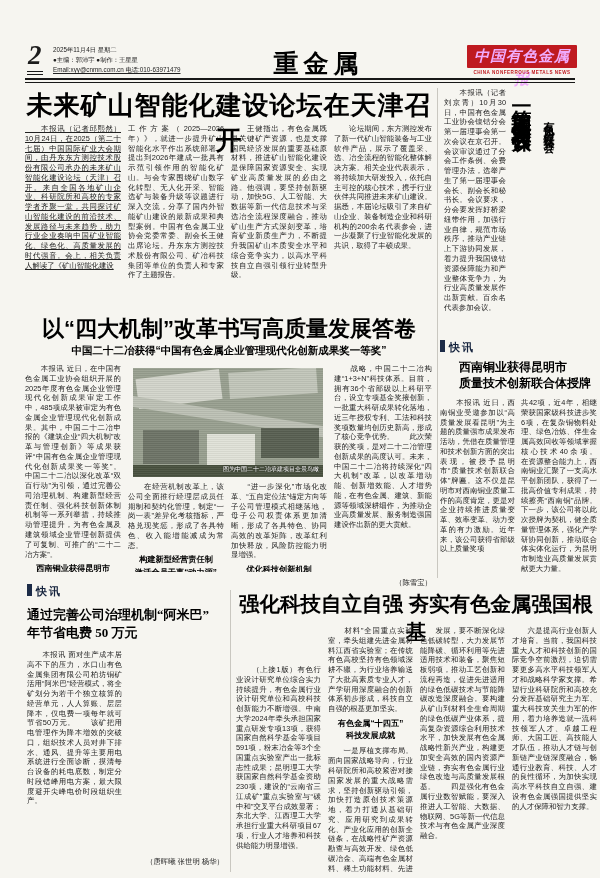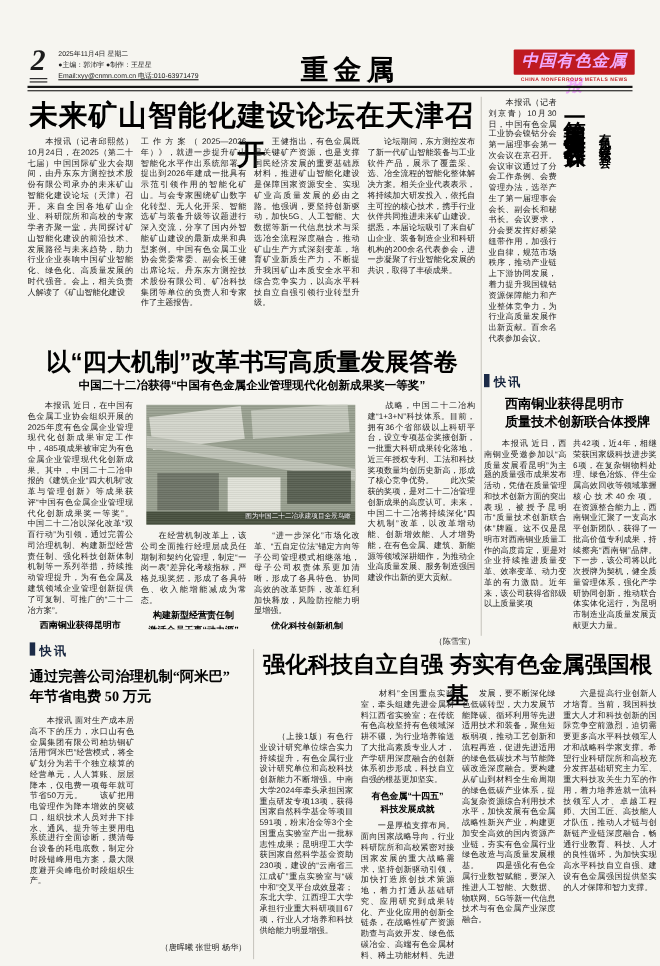--- a/index.html
+++ b/index.html
@@ -54,21 +54,21 @@
     <div>2025年11月4日 星期二</div>
     <div>●主编：郭沛宇 ●制作：王星星</div>
     <div class="u">Email:xyy@cnmn.com.cn 电话:010-63971479</div>
   </div>
   <div class="section-title">重金属</div>
   <div class="logo">中国有色金属报</div>
   <div class="logo-en">CHINA NONFERROUS METALS NEWS</div>
   <div class="rule"></div>
 
   <div class="hl" style="left:25px;top:88px;width:408px;font-size:26px;letter-spacing:1px;">未来矿山智能化建设论坛在天津召开</div>
-  <div class="col" style="left:25px;top:124px;width:96px;height:188px;">　　本报讯（记者邱熙然）10月24日，在2025（第二十七届）中国国际矿业大会期间，由丹东东方测控技术股份有限公司承办的未来矿山智能化建设论坛（天津）召开。来自全国各地矿山企业、科研院所和高校的专家学者齐聚一堂，共同探讨矿山智能化建设的前沿技术、发展路径与未来趋势，助力行业企业奏响中国矿业智能化、绿色化、高质量发展的时代强音。会上，相关负责人解读了《矿山智能化建设</div>
+  <div class="col" style="left:25px;top:124px;width:96px;height:188px;text-decoration:underline;">　　本报讯（记者邱熙然）10月24日，在2025（第二十七届）中国国际矿业大会期间，由丹东东方测控技术股份有限公司承办的未来矿山智能化建设论坛（天津）召开。来自全国各地矿山企业、科研院所和高校的专家学者齐聚一堂，共同探讨矿山智能化建设的前沿技术、发展路径与未来趋势，助力行业企业奏响中国矿业智能化、绿色化、高质量发展的时代强音。会上，相关负责人解读了《矿山智能化建设</div>
   <div class="col" style="left:128px;top:124px;width:96px;height:188px;">工作方案（2025—2026年）》，就进一步提升矿山智能化水平作出系统部署，提出到2026年建成一批具有示范引领作用的智能化矿山。与会专家围绕矿山数字化转型、无人化开采、智能选矿与装备升级等议题进行深入交流，分享了国内外智能矿山建设的最新成果和典型案例。中国有色金属工业协会党委常委、副会长王健出席论坛。丹东东方测控技术股份有限公司、矿冶科技集团等单位的负责人和专家作了主题报告。</div>
   <div class="col" style="left:231px;top:124px;width:96px;height:188px;">　　王健指出，有色金属既是关键矿产资源，也是支撑国民经济发展的重要基础原材料，推进矿山智能化建设是保障国家资源安全、实现矿业高质量发展的必由之路。他强调，要坚持创新驱动，加快5G、人工智能、大数据等新一代信息技术与采选冶全流程深度融合，推动矿山生产方式深刻变革，培育矿业新质生产力，不断提升我国矿山本质安全水平和综合竞争实力，以高水平科技自立自强引领行业转型升级。</div>
   <div class="col" style="left:334px;top:124px;width:98px;height:188px;">　　论坛期间，东方测控发布了新一代矿山智能装备与工业软件产品，展示了覆盖采、选、冶全流程的智能化整体解决方案。相关企业代表表示，将持续加大研发投入，依托自主可控的核心技术，携手行业伙伴共同推进未来矿山建设。据悉，本届论坛吸引了来自矿山企业、装备制造企业和科研机构的200余名代表参会，进一步凝聚了行业智能化发展的共识，取得了丰硕成果。</div>
 
   <div class="vline" style="left:437px;top:88px;height:490px;"></div>
 
   <div class="col" style="left:444px;top:88px;width:62px;height:250px;">　　本报讯（记者刘京青）10月30日，中国有色金属工业协会镍钴分会第一届理事会第一次会议在京召开。会议审议通过了分会工作条例、会费管理办法，选举产生了第一届理事会会长、副会长和秘书长。会议要求，分会要发挥好桥梁纽带作用，加强行业自律，规范市场秩序，推动产业链上下游协同发展，着力提升我国镍钴资源保障能力和产业整体竞争力，为行业高质量发展作出新贡献。百余名代表参加会议。</div>
   <div class="vtitle" style="left:509px;top:94px;height:238px;font-size:20px;letter-spacing:2px;">第一届理事会第一次会议召开</div>
   <div class="vtitle" style="left:541px;top:112px;height:185px;font-size:11px;letter-spacing:3px;font-weight:bold;">有色协会镍钴分会</div>
 

